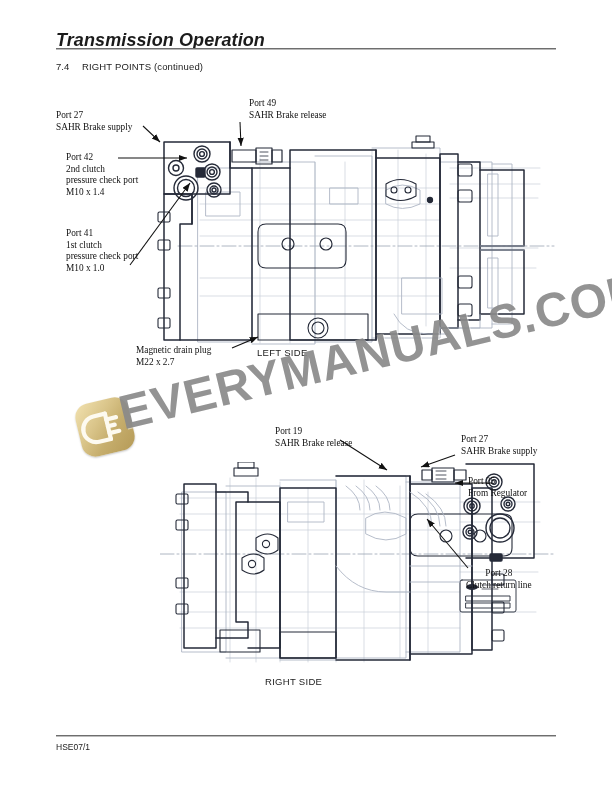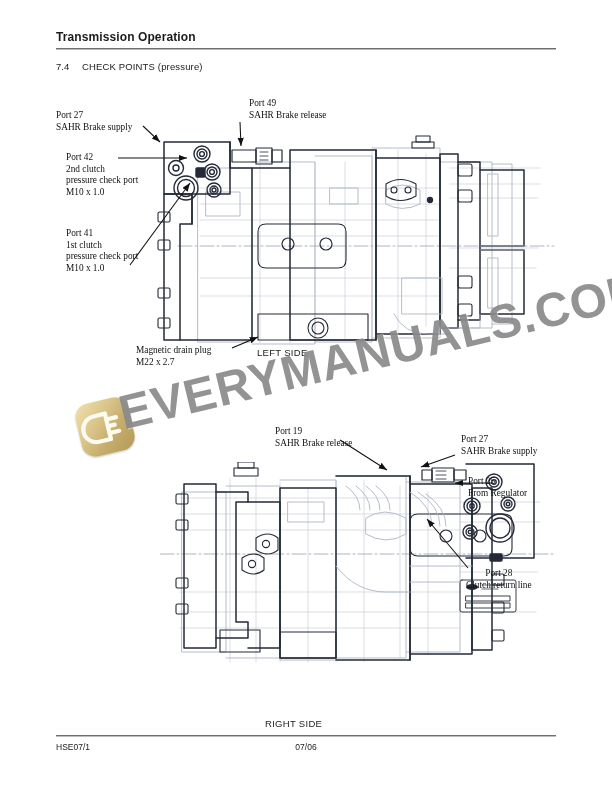--- a/index.html
+++ b/index.html
@@ -9,21 +9,21 @@
     font-family:"Liberation Sans", sans-serif;
     color:#1a1a1a;
     -webkit-font-smoothing:antialiased;
   }
   .page{position:absolute;inset:0;}
 
   
   .hdr-title{
     position:absolute;left:56px;top:30px;
     font-family:"Liberation Sans", sans-serif;
-    font-weight:bold;font-size:12px;
+    font-weight:bold;font-style:italic;font-size:18px;
     letter-spacing:.1px;color:#1b1b1b;
   }
   .hdr-rule{
     position:absolute;left:56px;top:48px;width:500px;height:2px;
     background:linear-gradient(to bottom,#6e6e6e 0 1px,#b9b9b9 1px 2px);
   }
   .sec-num{
     position:absolute;left:56px;top:61px;font-size:9.5px;color:#1b1b1b;text-align:right;
   }
   .sec-title{
@@ -85,21 +85,21 @@
   .wm-logo svg{display:block;}
 </style>
 </head>
 <body>
 
 <div class="page">
 
   <div class="hdr-title">Transmission Operation</div>
   <div class="hdr-rule"></div>
   <div class="sec-num">7.4</div>
-  <div class="sec-title">CHECK POINTS (pressure)</div>
+  <div class="sec-title">RIGHT POINTS (continued)</div>
 
   <svg class="drawing dwg1" viewBox="0 0 420 235">
     <g fill="none" stroke-linecap="round" stroke-linejoin="round">
 
       <g stroke="#c9cfd9" stroke-width="0.7">
         <path d="M60 60 H300 M60 76 H300 M60 92 H300 M60 108 H300 M60 150 H300 M60 168 H300"></path>
         <path d="M120 30 V215 M150 30 V215 M175 34 V215 M205 34 V212"></path>
         <path d="M232 22 V212 M258 22 V205 M286 26 V198"></path>
         <path d="M310 40 H400 M310 56 H400 M310 70 H398 M310 120 H398 M310 140 H396"></path>
       </g>
@@ -371,21 +371,21 @@
 
   <div class="callout" style="left:56px;top:110px;">Port 27
 SAHR Brake supply</div>
 
   <div class="callout" style="left:205px;top:98px;margin-left:44px;">Port 49
 SAHR Brake release</div>
 
   <div class="callout" style="left:66px;top:152px;">Port 42
 2nd clutch
 pressure check port
-M10 x 1.0</div>
+M10 x 1.4</div>
 
   <div class="callout" style="left:66px;top:228px;">Port 41
 1st clutch
 pressure check port
 M10 x 1.0</div>
 
   <div class="callout" style="left:136px;top:345px;">Magnetic drain plug
 M22 x 2.7</div>
 
   <div class="viewlabel" style="left:257px;top:347px;">LEFT SIDE</div>
@@ -395,32 +395,31 @@
 
   <div class="callout" style="left:461px;top:434px;">Port 27
 SAHR Brake supply</div>
 
   <div class="callout" style="left:468px;top:476px;">Port 25
 From Regulator</div>
 
   <div class="callout" style="left:466px;top:568px;text-align:center;">Port 28
 Clutch return line</div>
 
-  <div class="viewlabel" style="left:265px;top:676px;margin-top:42px;">RIGHT SIDE</div>
+  <div class="viewlabel" style="left:265px;top:676px;">RIGHT SIDE</div>
 
   <div class="wm">
     <div class="wm-logo">
       <svg width="54" height="54" viewBox="0 0 54 54" aria-hidden="true">
         <g fill="none" stroke="#fdfaf0" stroke-width="4.2" stroke-linejoin="round" stroke-linecap="round">
           <path d="M30 14 H18 a9 9 0 0 0 0 26 H30"></path>
           <path d="M30 14 V40"></path>
           <path d="M30 20 H40 M30 27 H37 M30 34 H40"></path>
         </g>
       </svg>
     </div>
     <div class="wm-text">EVERYMANUALS.COM</div>
   </div>
 
   <div class="ftr-rule"></div>
   <div class="ftr ftr-l">HSE07/1</div>
-  <div class="ftr ftr-c">07/06</div>
 
 </div>
 
 </body></html>

